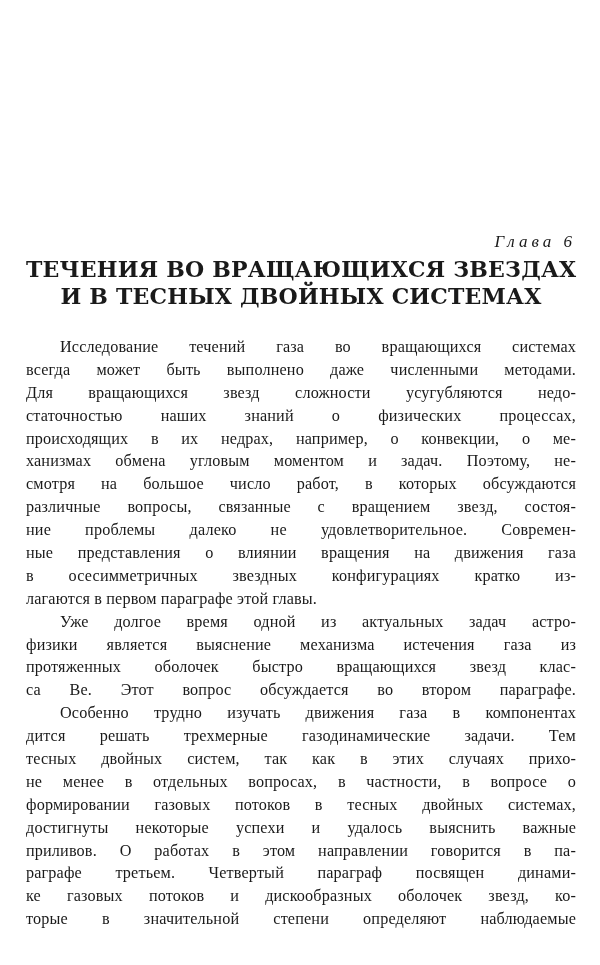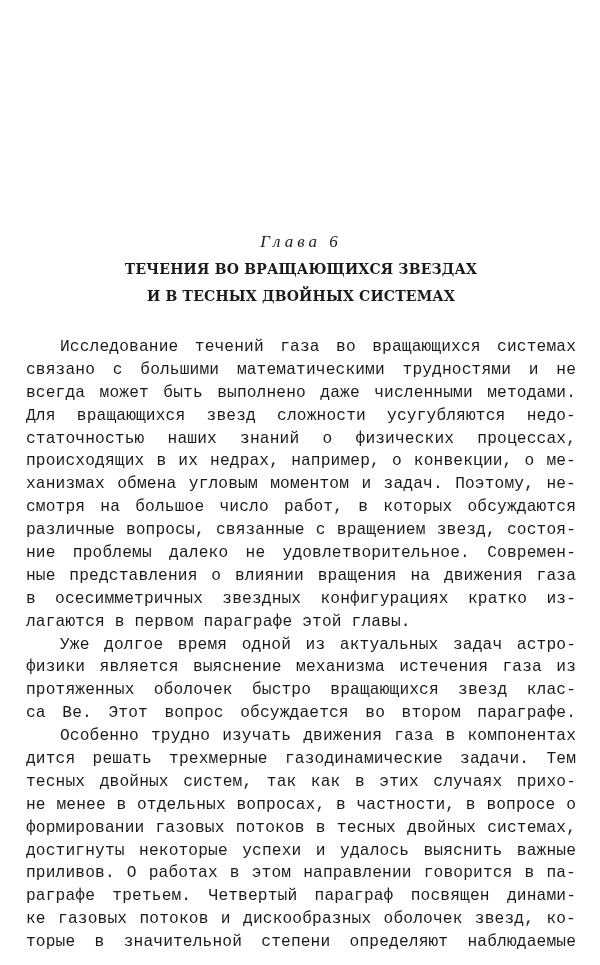--- a/index.html
+++ b/index.html
@@ -20,54 +20,54 @@
       left: 26px;
       top: 0;
       width: 550px;
       height: 965px;
     }
     .chapter-label {
       position: absolute;
       top: 232px;
       left: 0;
       width: 550px;
-      text-align: center;
+      text-align: right;
       font-family: "Liberation Serif", "DejaVu Serif", serif;
       font-style: italic;
       font-size: 17px;
       letter-spacing: 4px;
       line-height: 20px;
     }
     .chapter-title {
       position: absolute;
       top: 256px;
       left: 0;
       width: 550px;
       text-align: center;
       font-family: "DejaVu Serif", "Liberation Serif", serif;
       font-weight: bold;
-      font-size: 14px;
+      font-size: 22px;
       line-height: 27px;
       letter-spacing: 0.2px;
     }
     .chapter-title .line {
       display: block;
       white-space: nowrap;
     }
     .body-text {
       position: absolute;
       top: 336px;
       left: 0;
       width: 550px;
     }
     .text-line {
       display: block;
       height: 22.9px;
       line-height: 22.9px;
-      font-family: Liberation Mono, monospace;
+      font-family: Liberation Serif, serif;
       font-size: 16.2px;
       white-space: nowrap;
       text-align: justify;
       text-align-last: justify;
       letter-spacing: 0.15px;
     }
     .text-line.indent {
       padding-left: 34px;
     }
     .text-line.last {
@@ -83,21 +83,20 @@
 
   <div class="chapter-title">
     <span class="line">ТЕЧЕНИЯ ВО ВРАЩАЮЩИХСЯ ЗВЕЗДАХ</span>
     <span class="line">И В ТЕСНЫХ ДВОЙНЫХ СИСТЕМАХ</span>
   </div>
 
   <div class="body-text">
 
     <div class="paragraph">
       <span class="text-line indent">Исследование течений газа во вращающихся системах</span>
-      <span class="text-line">связано с большими математическими трудностями и не</span>
       <span class="text-line">всегда может быть выполнено даже численными методами.</span>
       <span class="text-line">Для вращающихся звезд сложности усугубляются недо-</span>
       <span class="text-line">статочностью наших знаний о физических процессах,</span>
       <span class="text-line">происходящих в их недрах, например, о конвекции, о ме-</span>
       <span class="text-line">ханизмах обмена угловым моментом и задач. Поэтому, не-</span>
       <span class="text-line">смотря на большое число работ, в которых обсуждаются</span>
       <span class="text-line">различные вопросы, связанные с вращением звезд, состоя-</span>
       <span class="text-line">ние проблемы далеко не удовлетворительное. Современ-</span>
       <span class="text-line">ные представления о влиянии вращения на движения газа</span>
       <span class="text-line">в осесимметричных звездных конфигурациях кратко из-</span>

